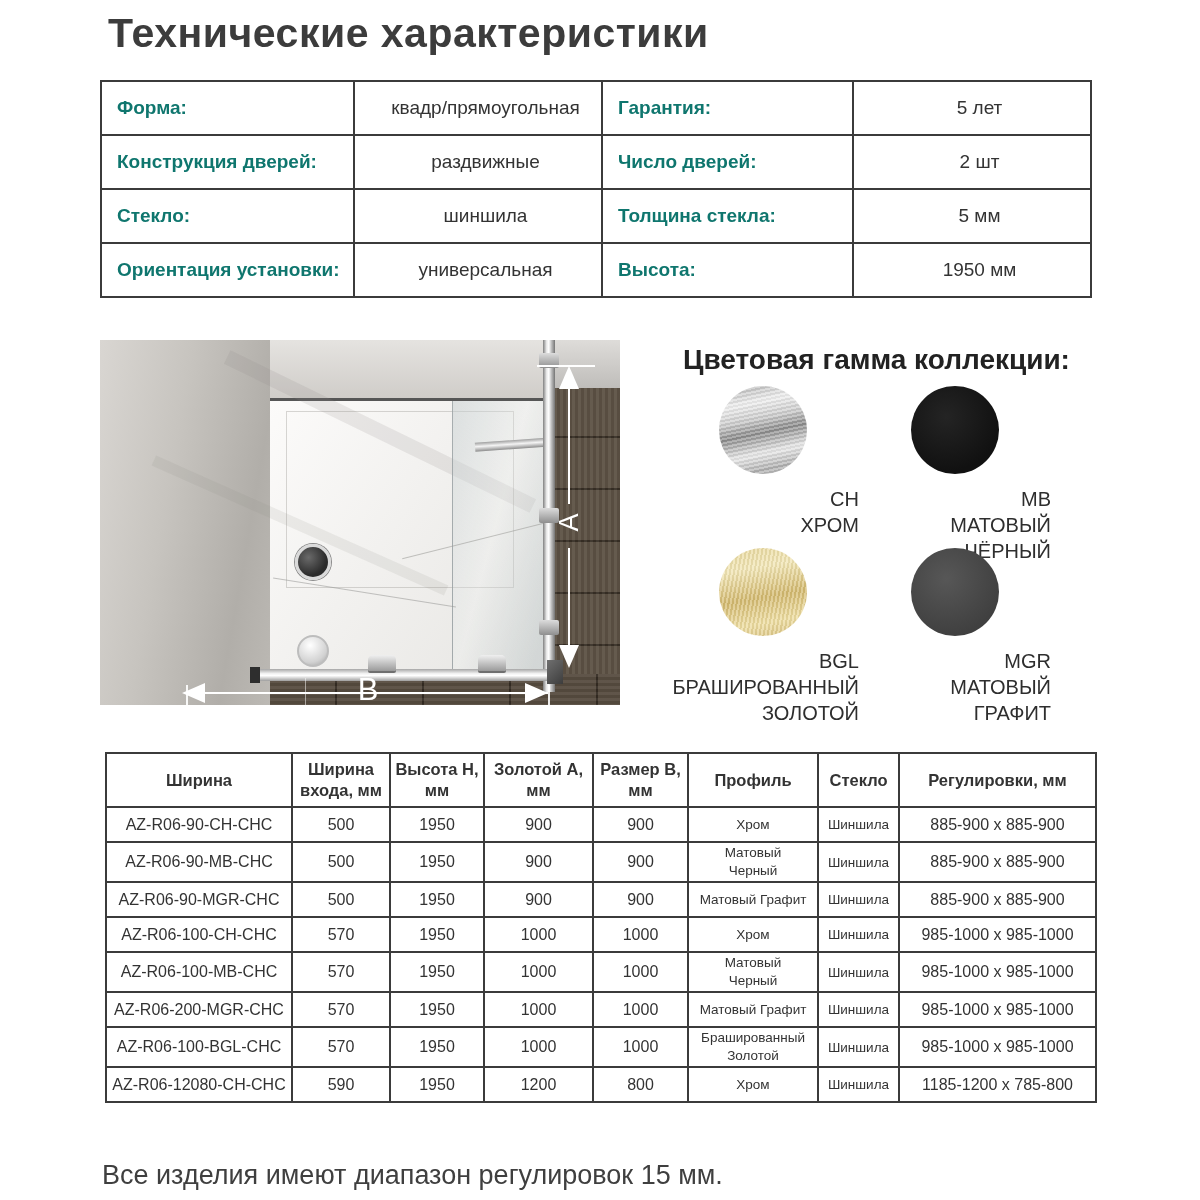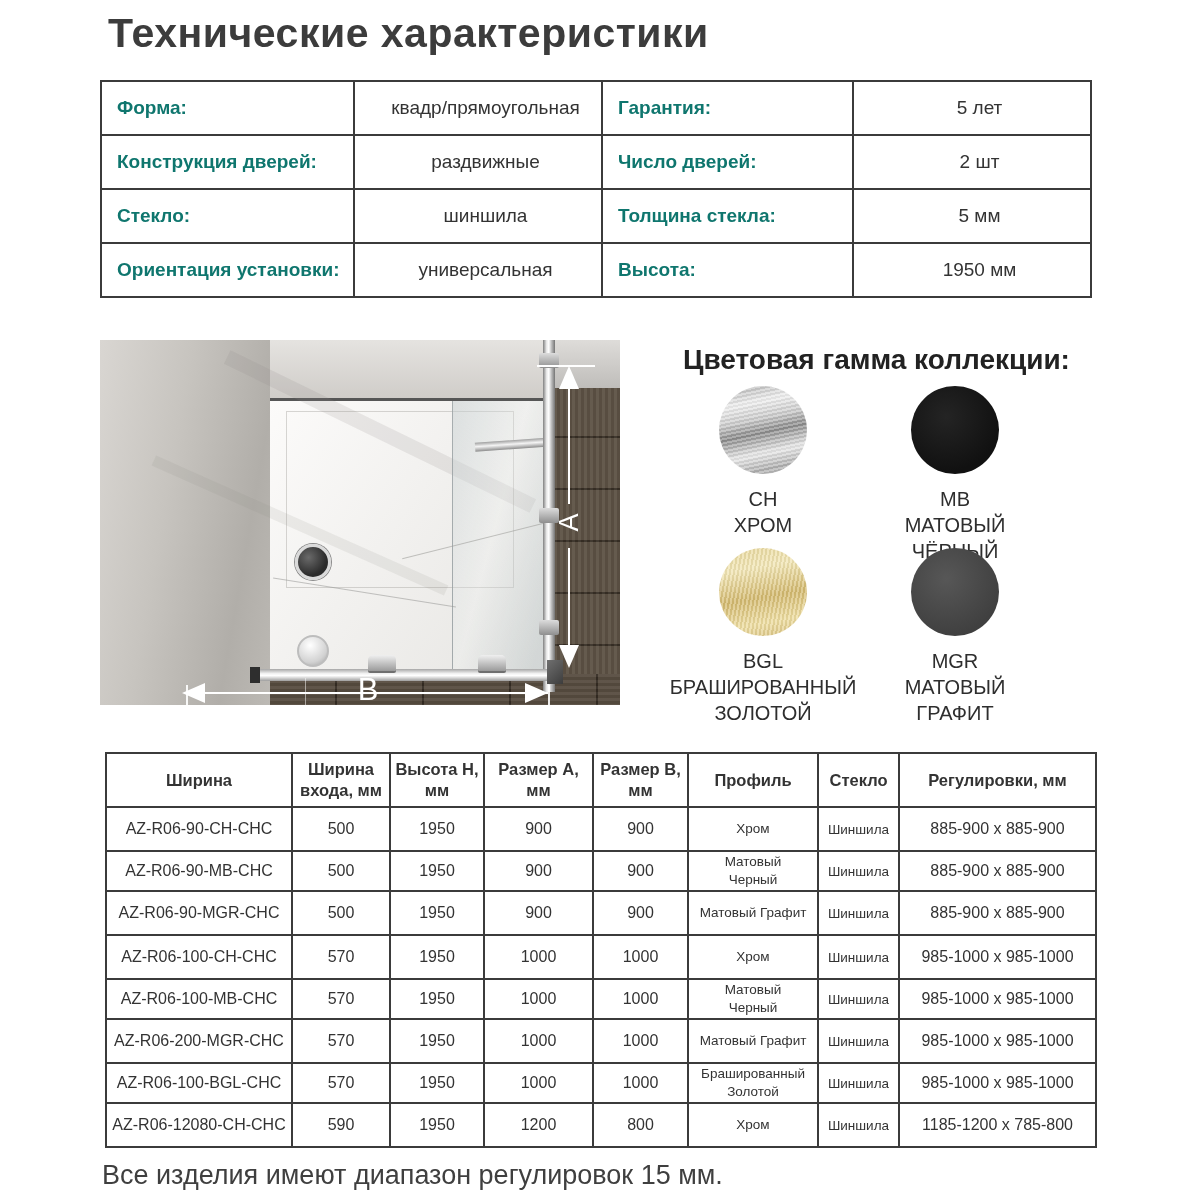--- a/index.html
+++ b/index.html
@@ -114,21 +114,21 @@
             border-top:10px solid transparent; border-bottom:10px solid transparent;
             border-left:23px solid #fff; }
   .dim-b-tick-l { left:86px; top:345px; width:2px; height:20px; background:rgba(255,255,255,.9); }
   .dim-b-tick-r { left:448px; top:345px; width:2px; height:20px; background:rgba(255,255,255,.9); }
   .dim-b-tick-m { left:205px; top:338px; width:1px; height:27px; background:rgba(255,255,255,.5); }
   .dim-b-label { left:240px; top:332px; width:56px; text-align:center; color:#fff; font-size:31px; }
 
   
   .colors-title { position:absolute; left:683px; top:344px;
             font-size:28px; font-weight:700; color:#222; }
-  .swatch { position:absolute; width:192px; text-align:center; }
+  .swatch { position:absolute; width:192px; text-align:right; }
   .sw-ch  { left:667px; top:386px; }
   .sw-mb  { left:859px; top:386px; }
   .sw-bgl { left:667px; top:548px; }
   .sw-mgr { left:859px; top:548px; }
   .circle { width:88px; height:88px; border-radius:50%; margin:0 auto; }
   .circle.chrome {
     background-image:
       repeating-linear-gradient(168deg, rgba(255,255,255,.25) 0 2px, rgba(0,0,0,.05) 2px 4px),
       linear-gradient(168deg,#a8a8a8 0%,#efefef 22%,#cccccc 38%,#8b8b8b 52%,#e8e8e8 72%,#aeaeae 88%,#d4d4d4 100%);
   }
@@ -146,21 +146,21 @@
   .products-table {
     position:absolute; left:105px; top:752px; width:990px;
     border-collapse:collapse; table-layout:fixed;
   }
   .products-table th, .products-table td {
     border:2px solid #3b3b3b; text-align:center; vertical-align:middle;
     color:#333; overflow:hidden;
   }
   .products-table th { height:54px; font-size:16.5px; font-weight:700; line-height:1.25; }
   .products-table td { font-size:16px; }
-  .products-table tr.r-s td { height:44px; }
+  .products-table tr.r-s td { height:35px; }
   .products-table tr.r-d td { height:40px; }
   .products-table td.c-profile { font-size:13.5px; line-height:1.3; white-space:pre-line; }
   .products-table td.c-glass { font-size:13.5px; }
 
   
   .footer-note { position:absolute; left:102px; top:1160px; font-size:27px; color:#3f3f3f; }
 </style>
 </head>
 <body>
 
@@ -277,21 +277,21 @@
     <col style="width:95px">
       <col style="width:130px">
       <col style="width:81px">
       <col style="width:197px">
   </colgroup>
   <thead>
     <tr>
       <th>Ширина</th>
       <th>Ширина входа, мм</th>
       <th>Высота H, мм</th>
-      <th>Размер A, мм</th>
+      <th>Золотой A, мм</th>
       <th>Размер B, мм</th>
       <th>Профиль</th>
       <th>Стекло</th>
       <th>Регулировки, мм</th>
     </tr>
   </thead>
   <tbody>
     <tr class="r-s">
       <td>AZ-R06-90-CH-CHC</td>
       <td>500</td>

